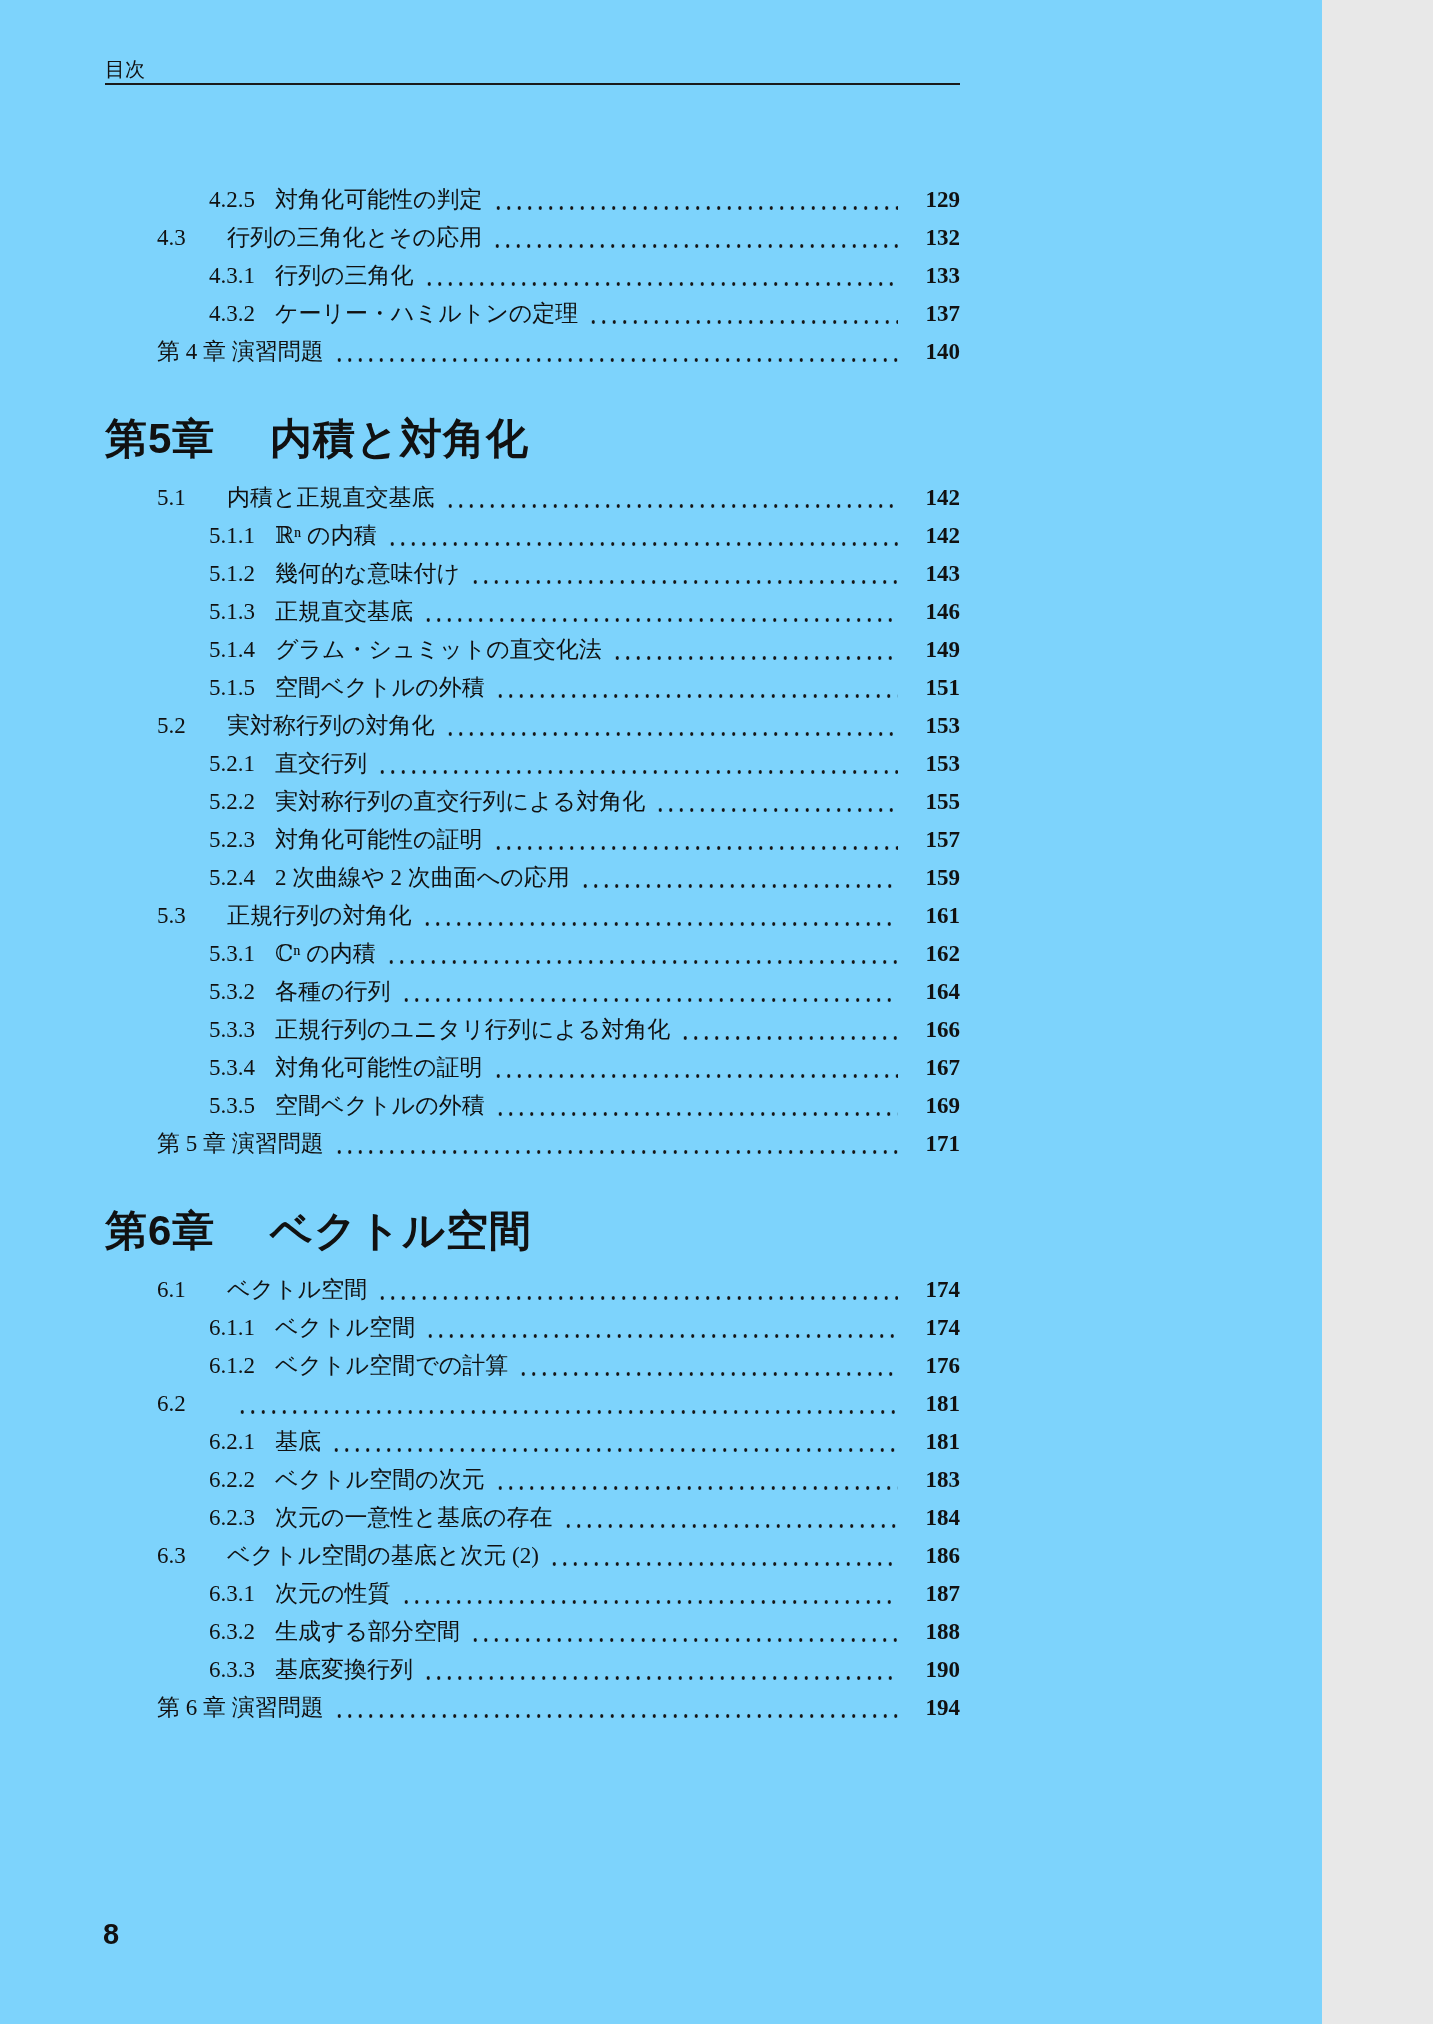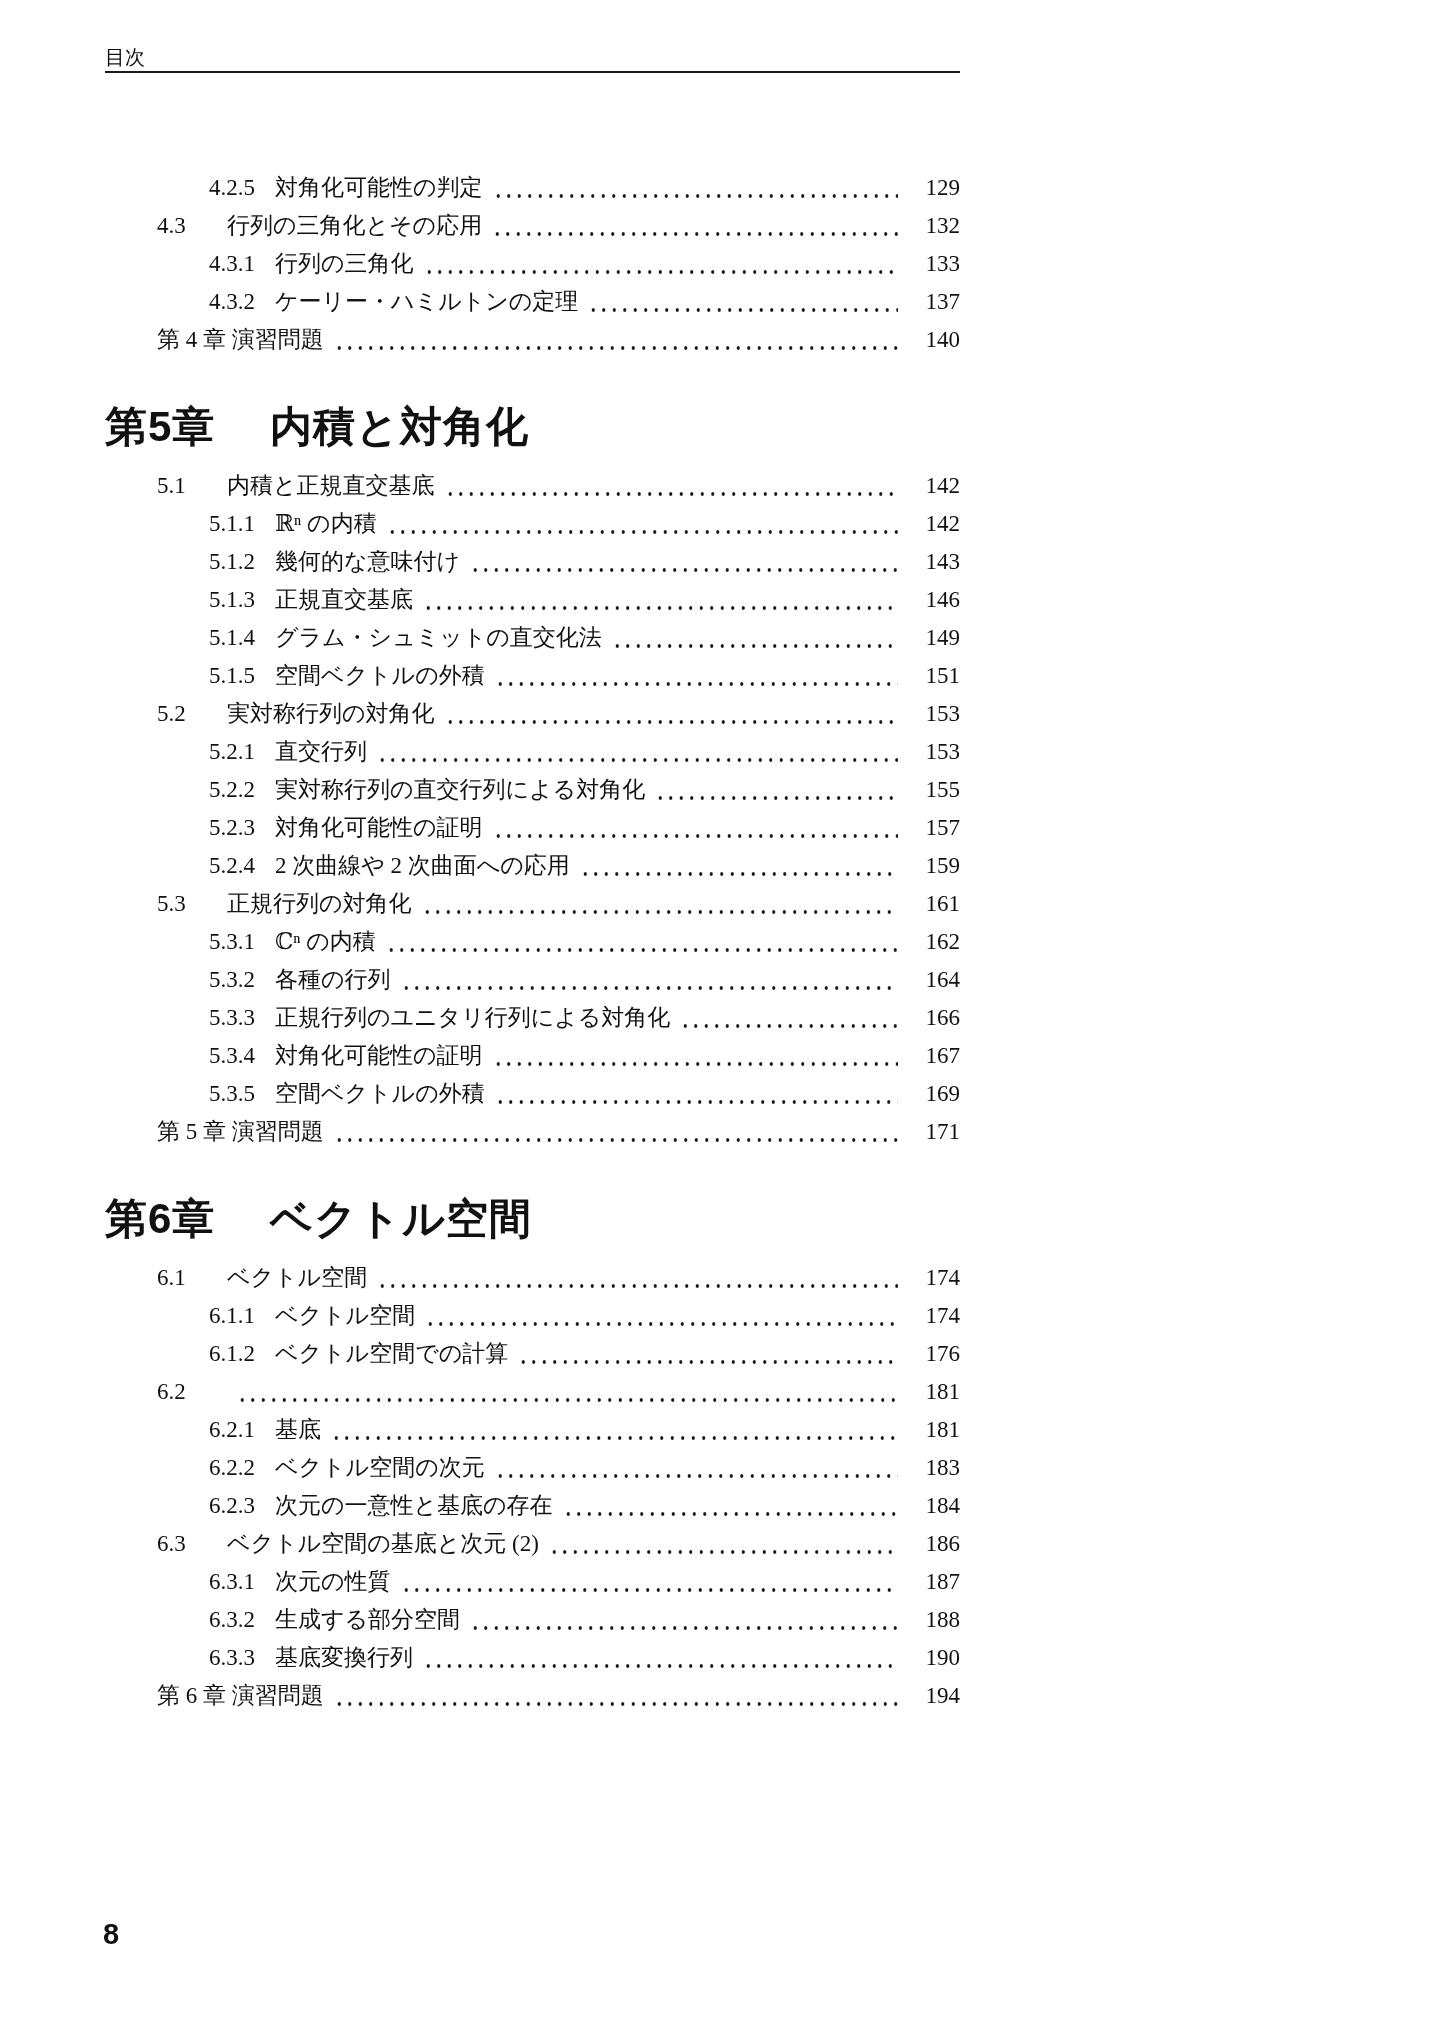--- a/index.html
+++ b/index.html
@@ -1,21 +1,21 @@
 <!DOCTYPE html>
 <html lang="ja"><head>
 <meta charset="utf-8">
 <style>
   html,body{margin:0;padding:0;background:#e8e8e8;}
   .page{
     position:relative;
-    width:1433px;height:2024px;
-    background:#ffffff;
+    width:1322px;height:2024px;
+    background:#7dd3fc;
     box-sizing:border-box;
-    padding:46px 473px 0 105px;
+    padding:58px 473px 0 105px;
     color:#111;
     font-family:"Liberation Serif","DejaVu Serif",serif;
     overflow:hidden;
   }
   
   .running-head{
     font-family:"Liberation Sans","DejaVu Sans",sans-serif;
     font-size:20px;line-height:22px;color:#111;
   }
   .head-rule{
@@ -33,21 +33,21 @@
   .row.subsection{padding-left:104px;}
   .row.subsection .num{width:58px;margin-right:8px;}
   .row.exercise{padding-left:52px;}
   .row .title{flex:0 0 auto;}
   .leader{
     flex:1 1 auto;align-self:flex-end;height:6px;
     margin:0 14px 8px 10px;min-width:20px;
     background-image:radial-gradient(circle,#151515 1.6px,transparent 1.9px);
     background-size:10.5px 6px;background-repeat:repeat-x;background-position:0 50%;
   }
-  .pagenum{flex:0 0 48px;text-align:right;}
+  .pagenum{flex:0 0 48px;text-align:right;font-weight:bold;}
   
   .chapter-heading{
     margin:42px 0 14px 0;
     font-family:"Liberation Sans","DejaVu Sans",sans-serif;
     font-weight:bold;font-size:42px;line-height:52px;
     letter-spacing:1px;white-space:nowrap;
   }
   .chapter-heading .ch-num{margin-right:42px;}
   
   .folio{

